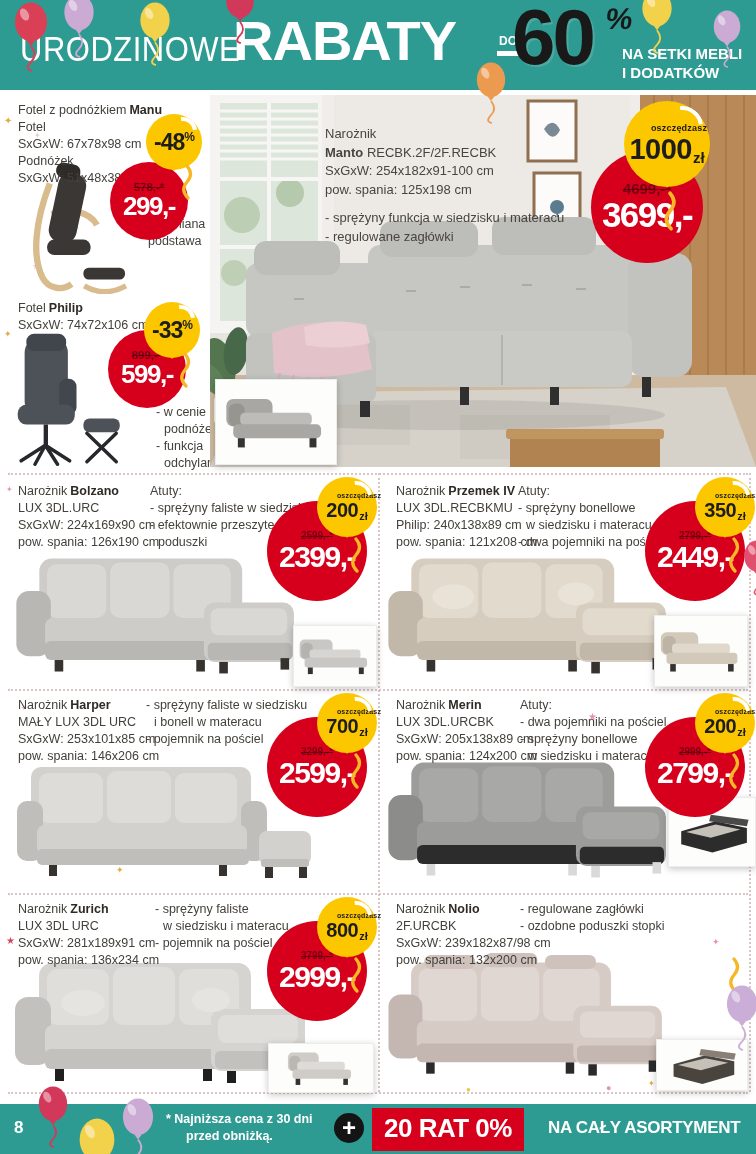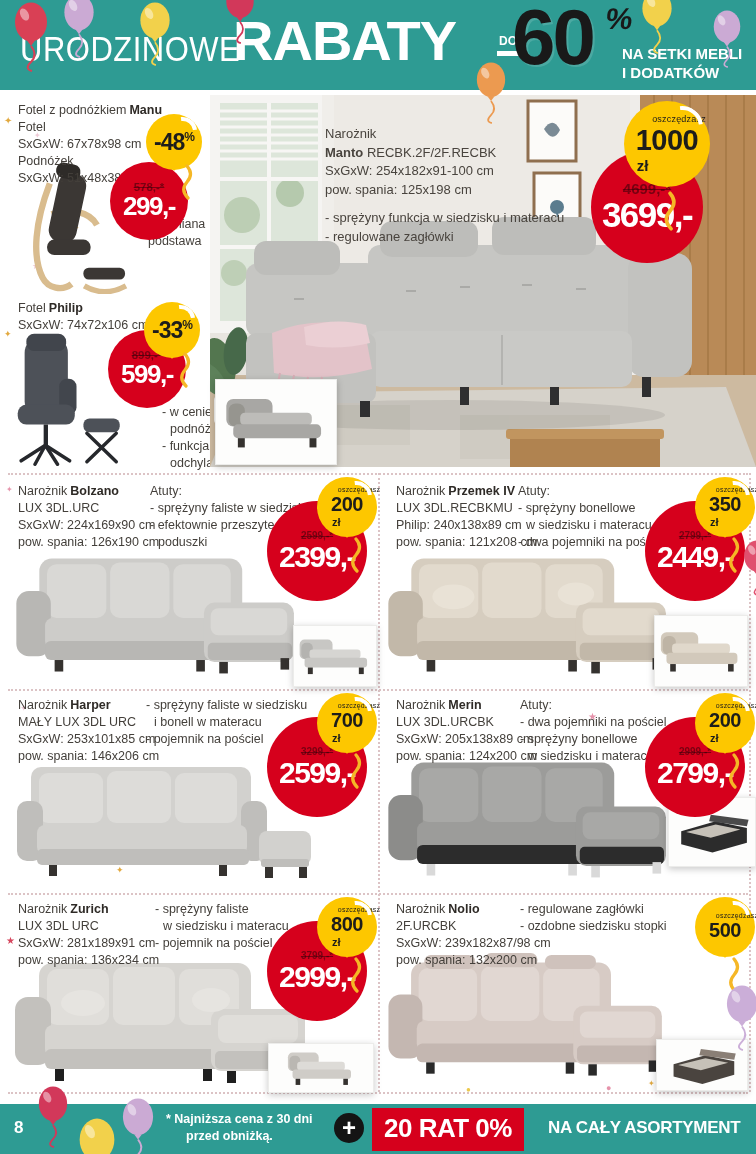--- a/index.html
+++ b/index.html
@@ -22,22 +22,22 @@
   .p-title b{margin-left:3px;color:#2e2a26;}
   .indent{padding-left:8px;}
   .p-info,.p-atuty,.p-feat{position:absolute;z-index:2;}
   
   .yellow-badge{position:absolute;background:#fdc700;border-radius:50%;color:#1d1d1b;
     display:flex;flex-direction:column;align-items:center;justify-content:center;z-index:5;}
   .yellow-badge::before{content:'';position:absolute;top:6%;right:9%;width:38%;height:38%;
     border:4px solid transparent;border-top-color:#fff;border-radius:50%;transform:rotate(38deg);}
   .yellow-badge::after{content:'';position:absolute;bottom:-7px;left:50%;transform:translateX(-50%);
     width:0;height:0;border:6px solid transparent;border-top:9px solid #fdc700;}
-  .sb-label{font-size:7px;font-weight:400;letter-spacing:.2px;margin-left:24px;}
-  .sb-row{display:flex;align-items:flex-start;flex-direction:column;}
+  .sb-label{font-size:7px;font-weight:700;letter-spacing:.2px;margin-left:24px;}
+  .sb-row{display:flex;align-items:flex-end;}
   .sb-value{font-size:20px;font-weight:800;letter-spacing:-.5px;}
   .sb-unit{font-size:11px;font-weight:800;margin-left:1px;}
   .db-value{font-size:23px;font-weight:800;letter-spacing:-1px;}
   .db-value sup{font-size:12px;font-weight:800;}
   .price-circle{position:absolute;background:#d6001c;border-radius:50%;color:#fff;
     display:flex;flex-direction:column;align-items:center;justify-content:center;z-index:4;}
   .pc-old{font-size:10px;font-weight:700;color:rgba(46,0,10,.55);text-decoration:line-through;}
   .pc-new{font-size:30px;font-weight:800;letter-spacing:-1.5px;line-height:1.05;}
   .pc-small .pc-old{font-size:11.5px;}
   .pc-small .pc-new{font-size:26px;}
@@ -236,21 +236,21 @@
     <svg class="sqg" style="left:178px;top:54px;color:#f5b726" width="14" height="36">
         <use href="#sqg"></use>
       </svg>
     <div class="price-circle pc-small" style="left:108px;top:32px;width:78px;height:78px">
       <div class="pc-old">899,-*</div>
       <div class="pc-new">599,-</div>
     </div>
     <svg class="p-img" style="left:8px;top:34px" width="118" height="134" viewBox="0 0 130 155">
         <use href="#chair-philip"></use>
       </svg>
-    <div class="p-feat" style="left:162px;top:106px">
+    <div class="p-feat" style="left:156px;top:106px">
       <div class="p-line">- w cenie</div>
       <div class="p-line indent">podnóżek</div>
       <div class="p-line">- funkcja</div>
       <div class="p-line indent">odchylania</div>
     </div>
   </section>
 
   <section class="hero">
     <svg width="546" height="372" viewBox="0 0 546 372" style="position:absolute;left:0;top:0">
       <rect width="546" height="372" fill="#e8e5e0"></rect>
@@ -536,28 +536,21 @@
   <section class="cell" style="left:378px;top:893px;width:378px;height:199px">
     <div class="p-info" style="left:18px;top:8px">
       <div class="p-line p-title"><span>Narożnik</span><b>Nolio</b></div>
       <div class="p-line">2F.URCBK</div>
       <div class="p-line">SxGxW: 239x182x87/98 cm</div>
       <div class="p-line">pow. spania: 132x200 cm</div>
     </div>
     <div class="p-atuty" style="left:142px;top:8px">
       <div class="p-line"></div>
       <div class="p-line">- regulowane zagłówki</div>
-      <div class="p-line">- ozdobne siedzisku stopki</div>
-    </div>
-    <div class="yellow-badge" style="left:317px;top:4px;width:60px;height:60px">
-      <div class="sb-label">oszczędzasz</div>
-      <div class="sb-row">
-          <span class="sb-value">500</span>
-          <span class="sb-unit"></span>
-        </div>
+      <div class="p-line">- ozdobne poduszki stopki</div>
     </div>
     <svg class="sqg" style="left:349px;top:64px;color:#f5b726" width="14" height="36">
         <use href="#sqg"></use>
       </svg>
     <svg class="p-img" style="left:8px;top:60px" width="284" height="132" viewBox="0 0 300 140">
         <use href="#sofa-corner" style="--b:#d7cbc5;--c:#e1d7d2;--s:#c4b7b1;--h:#cfc2bc;--leg:#2a2a2a"></use>
       </svg>
     <div class="inset" style="left:278px;top:146px;width:90px;height:50px">
       <svg width="80" height="44" viewBox="0 0 95 58" style="--b:#8a7f76;--base:#4a443f">
           <use href="#mini-box"></use>

